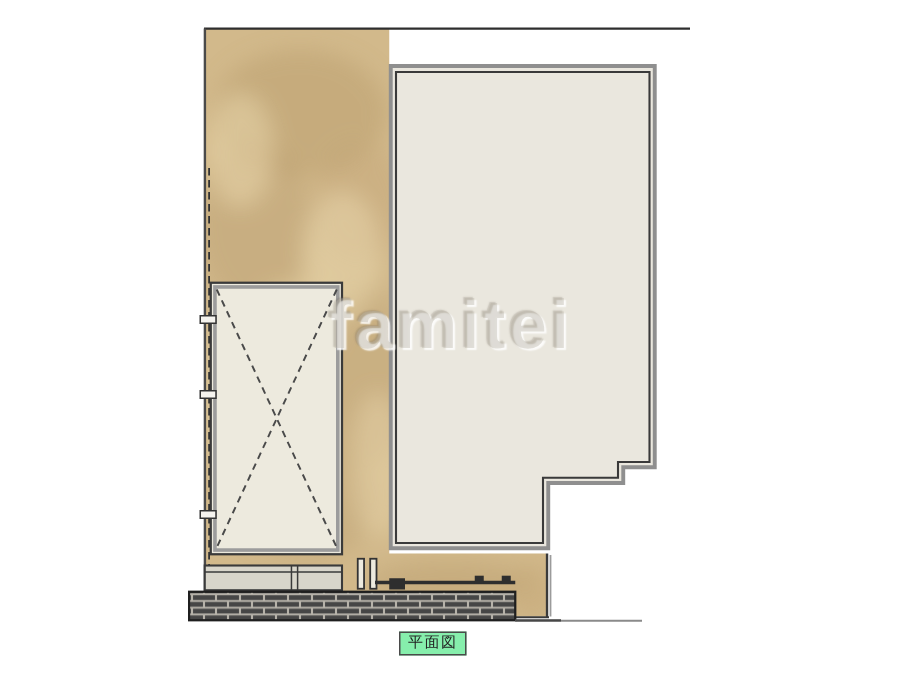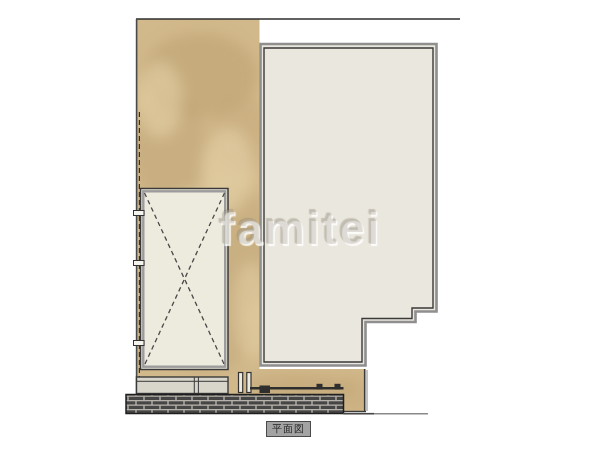--- a/index.html
+++ b/index.html
@@ -6,36 +6,36 @@
   .stage{
     position:relative;
     width:600px;height:450px;
     background:#ffffff;
     overflow:hidden;
     font-family:"Liberation Sans", sans-serif;
   }
   .stage svg{position:absolute;left:0;top:0;}
   .watermark{
     position:absolute;
-    left:188px;top:201px;width:224px;
+    left:188px;top:189px;width:224px;
     text-align:center;
     font-family:"Liberation Sans", sans-serif;
     font-weight:bold;
     font-size:46px;
     letter-spacing:2px;
     color:rgba(185,180,168,0.40);
     text-shadow:1.5px 1.5px 1px rgba(255,255,255,0.85), -1px -1px 1px rgba(118,110,96,0.30);
     pointer-events:none;
     user-select:none;
   }
   .caption{
     position:absolute;
     left:266px;top:421px;
     border:1px solid #4a4a4a;
-    background:#a3a3a3;
+    background:#86efac;
     color:#222222;
     font-size:10px;
     line-height:12px;
     padding:1px 5px;
     letter-spacing:1px;
   }
 </style>
 </head>
 <body>
 

